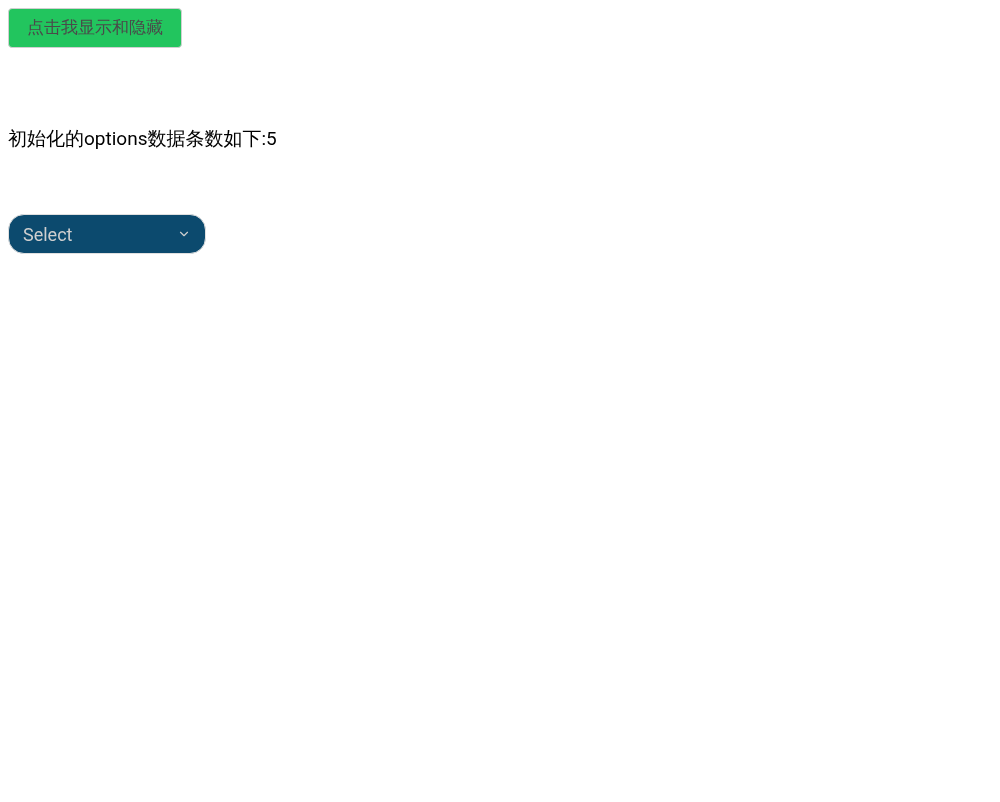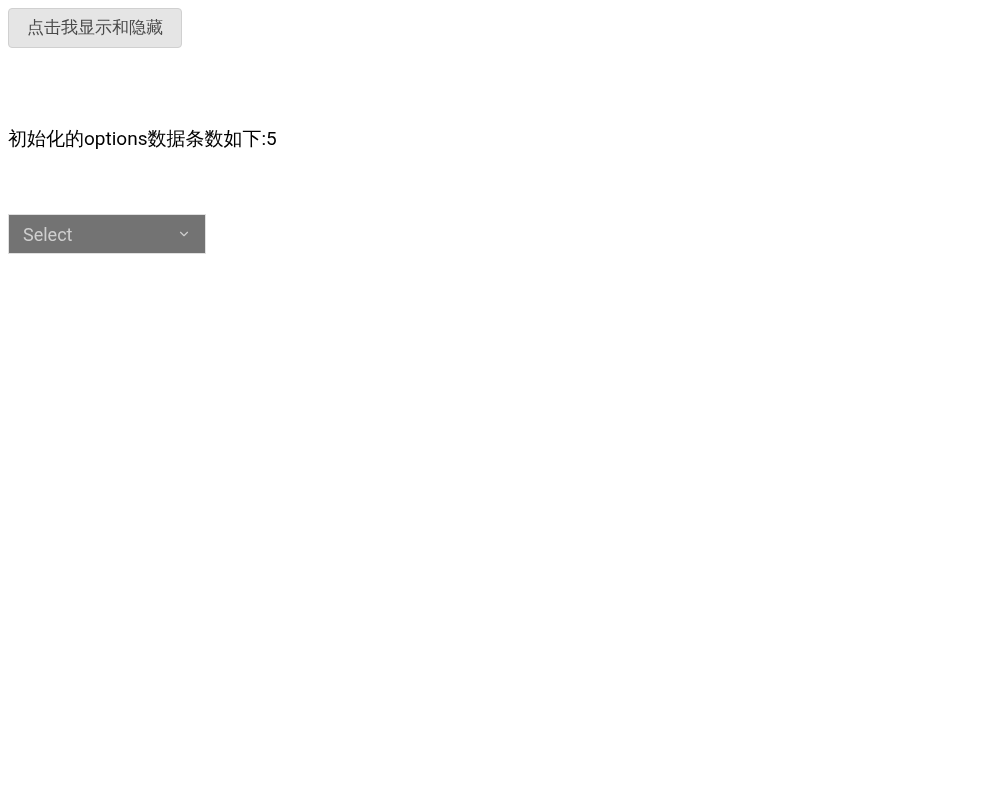--- a/index.html
+++ b/index.html
@@ -10,21 +10,21 @@
     body {
       font-family: -apple-system, BlinkMacSystemFont, "Segoe UI", Roboto, "Helvetica Neue", Arial, sans-serif;
       background: #ffffff;
       padding: 8px;
       width: 1000px;
       height: 802px;
     }
     .toggle-button {
       display: inline-block;
       padding: 8px 18px;
-      background: #e5e5e5;
+      background: #22c55e;
       border: 1px solid #d0d0d0;
       border-radius: 4px;
       color: #4a4a4a;
       font-size: 17px;
       cursor: pointer;
       line-height: 1.3;
     }
     .status-text {
       margin-top: 78px;
       color: #000000;
@@ -33,22 +33,22 @@
     }
     .select-wrapper {
       margin-top: 62px;
       position: relative;
       width: 198px;
     }
     .select-box {
       width: 100%;
       height: 40px;
       border: 1px solid #e0e0e0;
-      border-radius: 0;
-      background: #737373;
+      border-radius: 16px;
+      background: #0c4a6e;
       display: flex;
       align-items: center;
       justify-content: space-between;
       padding: 0 14px;
       cursor: pointer;
     }
     .select-placeholder {
       color: #cfcfcf;
       font-size: 18px;
     }

